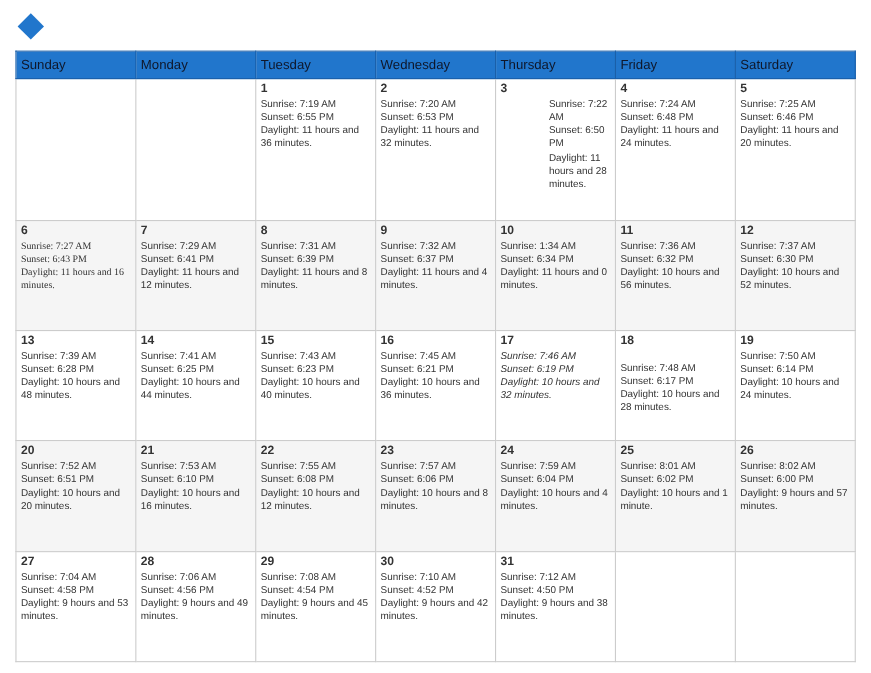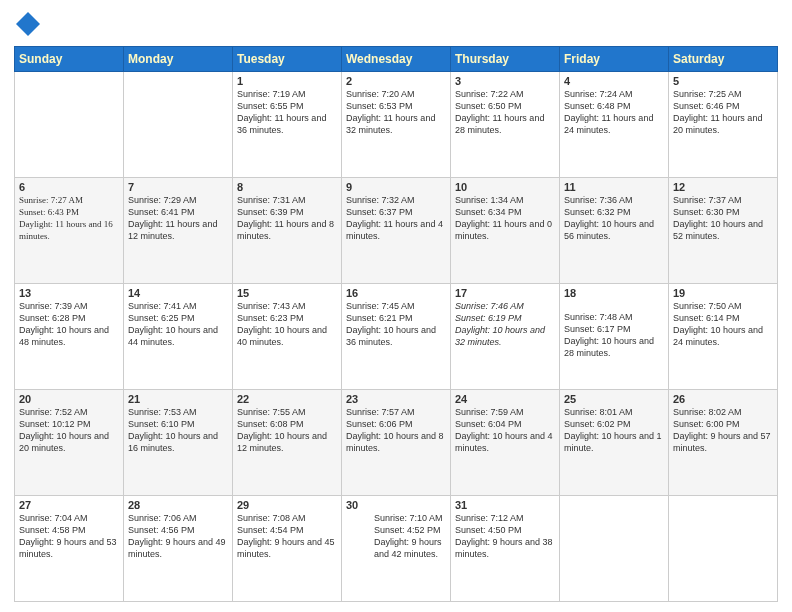--- a/index.html
+++ b/index.html
@@ -54,23 +54,23 @@
     }
     .calendar {
       flex: 1;
       border: 1px solid #ccc;
       border-collapse: collapse;
       width: 100%;
       table-layout: fixed;
     }
     .calendar th {
       background-color: #2176cc;
-      color: #fef9c3;
+      color: #0f172a;
       font-size: 12px;
-      font-weight: bold;
+      font-weight: normal;
       padding: 5px 4px;
       text-align: left;
       border: 1px solid #1a5fa8;
     }
     .calendar td {
       vertical-align: top;
       border: 1px solid #ccc;
       padding: 3px 4px;
       font-size: 9.5px;
       color: #333;
@@ -141,21 +141,21 @@
 Daylight: 11 hours and 36 minutes.</div>
           </td>
           <td>
             <span class="day-num">2</span>
             <div class="cell-text" style="white-space: pre-line;">Sunrise: 7:20 AM
 Sunset: 6:53 PM
 Daylight: 11 hours and 32 minutes.</div>
           </td>
           <td>
             <span class="day-num">3</span>
-            <div class="cell-text" style="white-space: pre-line;">Sunrise: 7:22 AM
+            <div class="cell-text" style="white-space: pre-line; margin-left: 44px;">Sunrise: 7:22 AM
 Sunset: 6:50 PM
 Daylight: 11 hours and 28 minutes.</div>
           </td>
           <td>
             <span class="day-num">4</span>
             <div class="cell-text" style="white-space: pre-line;">Sunrise: 7:24 AM
 Sunset: 6:48 PM
 Daylight: 11 hours and 24 minutes.</div>
           </td>
           <td>
@@ -250,21 +250,21 @@
             <span class="day-num">19</span>
             <div class="cell-text" style="white-space: pre-line;">Sunrise: 7:50 AM
 Sunset: 6:14 PM
 Daylight: 10 hours and 24 minutes.</div>
           </td>
         </tr>
         <tr class="alt-row">
           <td>
             <span class="day-num">20</span>
             <div class="cell-text" style="white-space: pre-line;">Sunrise: 7:52 AM
-Sunset: 10:12 PM
+Sunset: 6:51 PM
 Daylight: 10 hours and 20 minutes.</div>
           </td>
           <td>
             <span class="day-num">21</span>
             <div class="cell-text" style="white-space: pre-line;">Sunrise: 7:53 AM
 Sunset: 6:10 PM
 Daylight: 10 hours and 16 minutes.</div>
           </td>
           <td>
             <span class="day-num">22</span>
@@ -311,21 +311,21 @@
 Daylight: 9 hours and 49 minutes.</div>
           </td>
           <td>
             <span class="day-num">29</span>
             <div class="cell-text" style="white-space: pre-line;">Sunrise: 7:08 AM
 Sunset: 4:54 PM
 Daylight: 9 hours and 45 minutes.</div>
           </td>
           <td>
             <span class="day-num">30</span>
-            <div class="cell-text" style="white-space: pre-line; margin-left: 28px;">Sunrise: 7:10 AM
+            <div class="cell-text" style="white-space: pre-line;">Sunrise: 7:10 AM
 Sunset: 4:52 PM
 Daylight: 9 hours and 42 minutes.</div>
           </td>
           <td>
             <span class="day-num">31</span>
             <div class="cell-text" style="white-space: pre-line;">Sunrise: 7:12 AM
 Sunset: 4:50 PM
 Daylight: 9 hours and 38 minutes.</div>
           </td>
           <td class="empty"></td>

